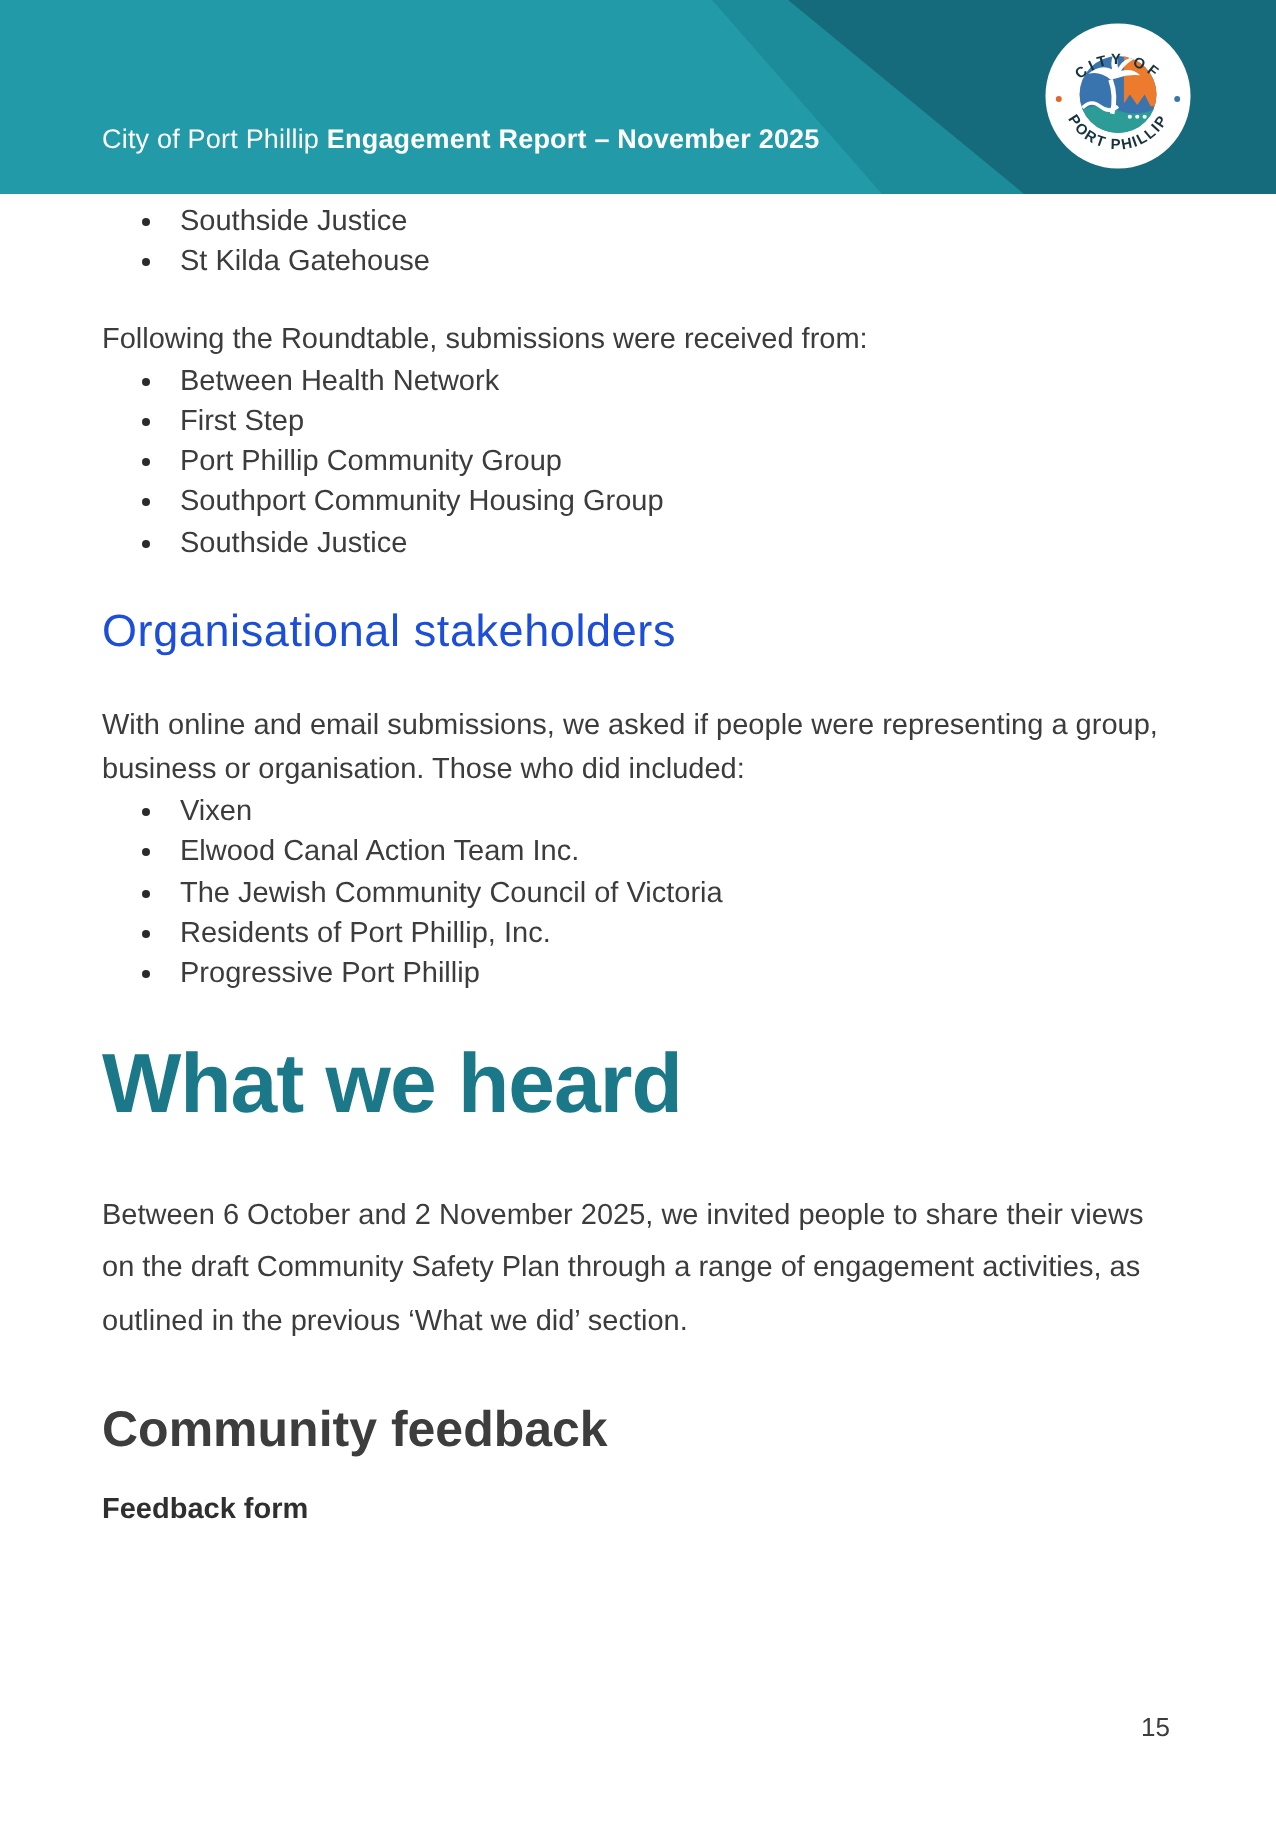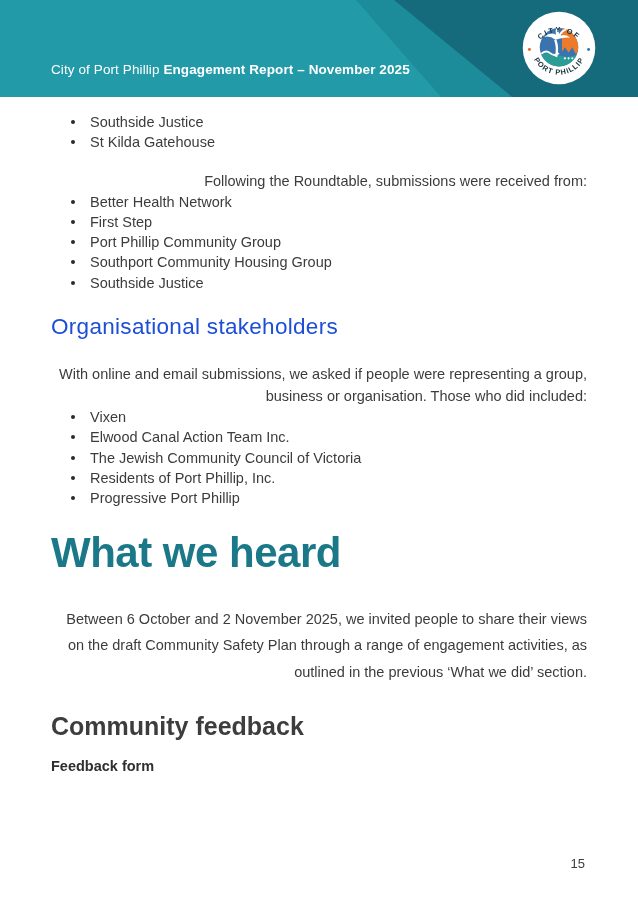--- a/index.html
+++ b/index.html
@@ -34,27 +34,26 @@
     white-space:nowrap;
   }
   .banner-title b{font-weight:700;}
   .logo{
     position:absolute;top:11px;right:42px;
     width:74px;height:74px;
   }
   
   .content{
     position:relative;
-    padding:15px 51px;
+    padding:4px 51px;
   }
   .content p{
     margin:0;
     font-size:14.5px;line-height:22px;
     max-width:540px;
-    text-align:right;
   }
   ul.bullets{
     list-style:none;
     margin:0;padding:0 0 0 20px;
     max-width:520px;
   }
   ul.bullets li{
     position:relative;
     font-size:14.5px;line-height:20.3px;
     padding-left:19px;
@@ -141,21 +140,21 @@
   <main class="content">
 
     <ul class="bullets list-1">
         <li>Southside Justice</li>
         <li>St Kilda Gatehouse</li>
       </ul>
 
     <p class="p-following">Following the Roundtable, submissions were received from:</p>
 
     <ul class="bullets list-2">
-        <li>Better Health Network</li>
+        <li>Between Health Network</li>
         <li>First Step</li>
         <li>Port Phillip Community Group</li>
         <li>Southport Community Housing Group</li>
         <li>Southside Justice</li>
       </ul>
 
     <h2 class="h-org">Organisational stakeholders</h2>
 
     <p class="p-org">With online and email submissions, we asked if people were representing a group, business or organisation.  Those who did included:</p>
 

